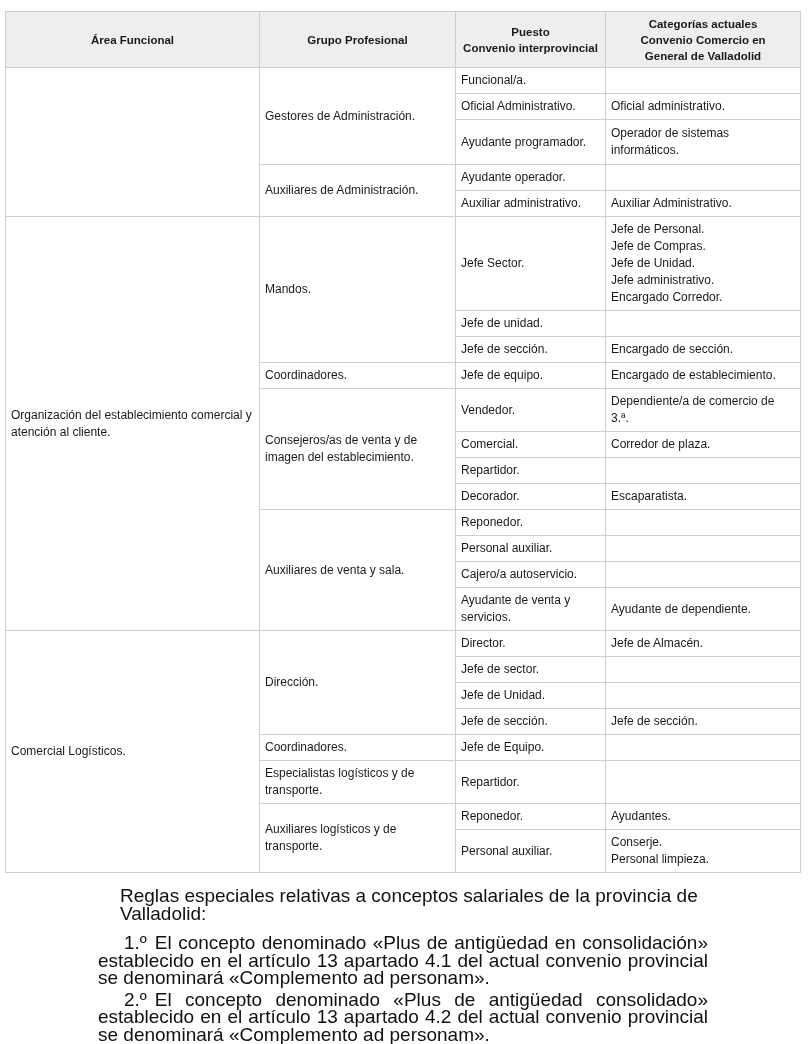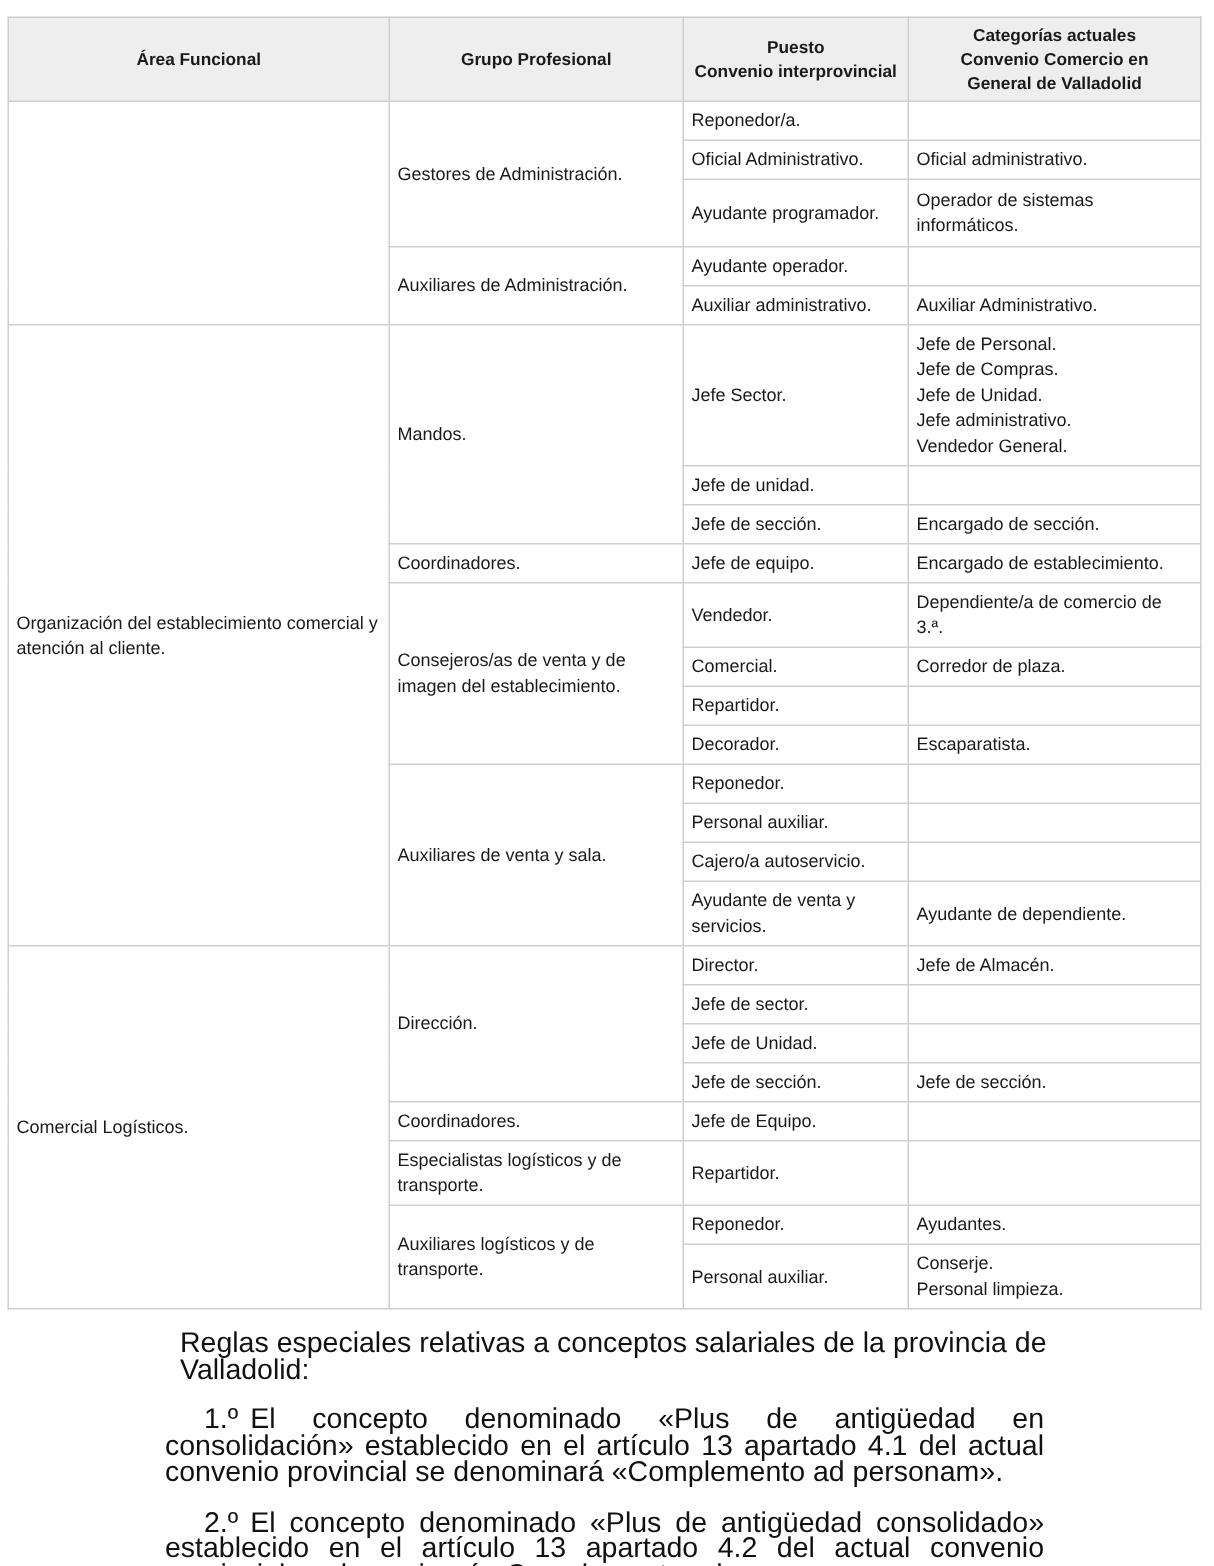--- a/index.html
+++ b/index.html
@@ -33,21 +33,21 @@
     padding: 2px 4px;
     color: #1a1a1a;
   }
   .multiline span { display: block; }
   .r26 td { height: 17px; }
   .notes {
     position: absolute; left: 94px; top: 887px; width: 618px;
     font-size: 19px; line-height: 17.5px; color: #111;
   }
   .notes .heading { margin: 0 0 12px 26px; }
-  .notes p.item { margin: 16px; text-indent: 26px; text-align: justify; }
+  .notes p.item { margin: 4px; text-indent: 26px; text-align: justify; }
   .notes p.item .num { padding-right: 8px; }
 </style>
 </head>
 <body>
 
 <table class="cat">
   <colgroup>
       <col class="c1">
       <col class="c2">
       <col class="c3">
@@ -66,21 +66,21 @@
         <span>Convenio Comercio en</span>
         <span>General de Valladolid</span>
       </th>
     </tr>
   </thead>
   <tbody>
 
     <tr class="r26">
       <td rowspan="5"></td>
       <td rowspan="3">Gestores de Administración.</td>
-      <td>Reponedor/a.</td>
+      <td>Funcional/a.</td>
       <td></td>
     </tr>
     <tr class="r26">
       <td>Oficial Administrativo.</td>
       <td>Oficial administrativo.</td>
     </tr>
     <tr>
       <td style="height:36px">Ayudante programador.</td>
       <td class="multiline">
         <span>Operador de sistemas</span>
@@ -102,21 +102,21 @@
         <span>Organización del establecimiento comercial y</span>
         <span>atención al cliente.</span>
       </td>
       <td rowspan="3">Mandos.</td>
       <td>Jefe Sector.</td>
       <td class="multiline" style="height:85px">
         <span>Jefe de Personal.</span>
         <span>Jefe de Compras.</span>
         <span>Jefe de Unidad.</span>
         <span>Jefe administrativo.</span>
-        <span>Vendedor General.</span>
+        <span>Encargado Corredor.</span>
       </td>
     </tr>
     <tr class="r26">
       <td>Jefe de unidad.</td>
       <td></td>
     </tr>
     <tr class="r26">
       <td>Jefe de sección.</td>
       <td>Encargado de sección.</td>
     </tr>

